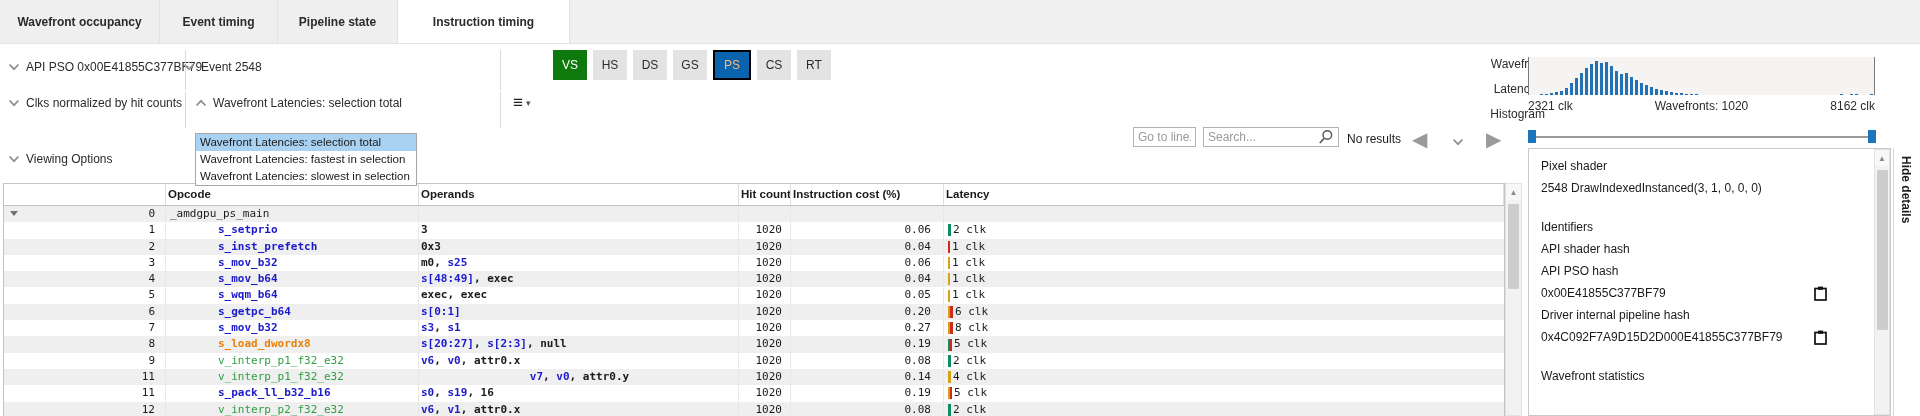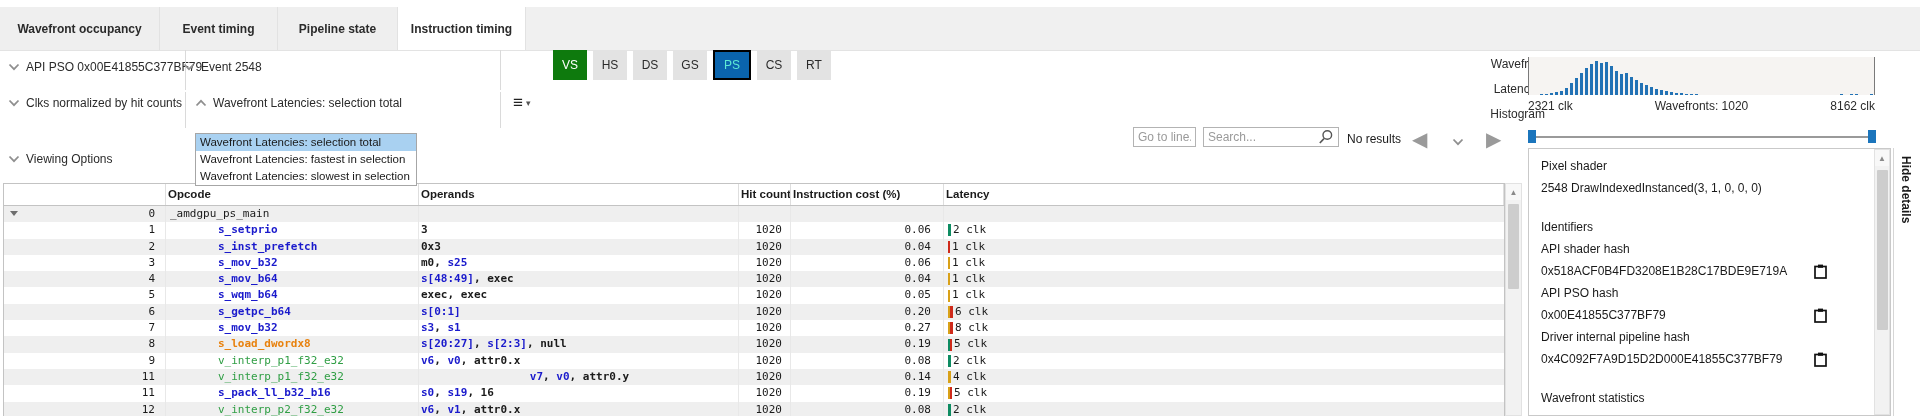--- a/index.html
+++ b/index.html
@@ -1,35 +1,35 @@
 <!DOCTYPE html>
 <html style="--accent-blue: #2272b5; --stage-active-green: #0e7a0d; --stage-active-blue: #0a64ad; --selection-highlight: #a9d1f1; --opcode-scalar: #1a1acc; --opcode-load: #e8820e; --opcode-vector: #2f9e44; --operand-reg: #1a1acc; --latency-green: #0e8c62; --latency-red: #cf2a1b; --latency-yellow: #d9a118;"><head>
 <meta charset="utf-8">
 <style>
   html,body{margin:0;padding:0;background:#fff;}
   .app{position:relative;width:1920px;height:416px;background:#fff;overflow:hidden;
        font-family:"Liberation Sans",sans-serif;font-size:12px;color:#1a1a1a;}
 
   
-  .tabbar{position:absolute;left:0;top:7px;width:1920px;height:43px;background:#f0f0f0;
+  .tabbar{position:absolute;left:0;top:0;width:1920px;height:43px;background:#f0f0f0;
           border-bottom:1px solid #e3e3e3;display:flex;text-align:center;}
   .tab{height:43px;display:flex;align-items:center;justify-content:center;font-weight:bold;
        color:#2b2b2b;background:#efefef;border-right:1px solid #e2e2e2;box-sizing:border-box;cursor:default;}
   .tab.active{background:#fff;}
 
   
   .tb-item{position:absolute;display:flex;align-items:center;gap:6px;white-space:nowrap;color:#2b2b2b;}
   .vsep{position:absolute;width:1px;background:#dadada;}
   .chev{display:inline-flex;width:12px;height:8px;align-items:center;}
   .chev.up svg{transform:rotate(180deg);}
   .stages{position:absolute;left:553px;top:50px;display:flex;gap:6px;}
   .stage{width:34px;height:30px;display:flex;align-items:center;justify-content:center;
          background:#e3e3e3;color:#2b2b2b;box-sizing:border-box;cursor:default;}
   .stage.green{background:var(--stage-active-green);color:#fff;}
-  .stage.blue{background:var(--stage-active-blue);color:#5eead4;border:2px solid #000;width:38px;}
+  .stage.blue{background:var(--stage-active-blue);color:#fdba74;border:2px solid #000;width:38px;}
   .menu-btn{position:absolute;left:513px;top:94px;display:flex;align-items:center;gap:3px;cursor:default;}
   .menu-btn .bars{font-size:17px;font-weight:bold;color:#222;line-height:17px;}
   .menu-btn .caret{font-size:9px;color:#555;}
 
   
   .dd{position:absolute;left:195px;top:133px;width:max-content;min-width:214px;background:#fff;
       border:1px solid #a6a6a6;z-index:9;}
   .dd-item{height:17px;line-height:17px;padding:0 6px 0 4px;white-space:nowrap;font-size:11.5px;}
   .dd-item.sel{background:var(--selection-highlight);}
 
@@ -100,21 +100,21 @@
 </style>
 </head>
 <body>
 
 <div class="app">
 
   <div class="tabbar">
       <div class="tab" style="width: 160px;">Wavefront occupancy</div>
       <div class="tab" style="width: 118px;">Event timing</div>
       <div class="tab" style="width: 120px;">Pipeline state</div>
-      <div class="tab active" style="width: 128px;">Instruction timing</div>
+      <div class="tab active" style="width: 172px;">Instruction timing</div>
     </div>
 
   <div class="tb-item" style="left:8px;top:60px;">
     <span class="chev down">
         <svg width="12" height="8" viewBox="0 0 12 8">
           <path d="M1.5 1.5 L6 6.2 L10.5 1.5" fill="none" stroke="#8f8f8f" stroke-width="1.8"></path>
         </svg>
       </span>
     <span>API PSO 0x00E41855C377BF79</span>
   </div>
@@ -465,29 +465,20 @@
     <div class="up">▲</div>
     <div class="thumb" style="top:20px;height:85px;"></div>
   </div>
 
   <div class="dpanel">
     <div class="dp-b">Pixel shader</div>
     <div class="dp-b" style="margin-bottom:24px;">2548 DrawIndexedInstanced(3, 1, 0, 0, 0)</div>
     <div class="dp-b">Identifiers</div>
     <div>
         <div class="dp-b">API shader hash</div>
-        <div class="dp-val">
-          <span>0x518ACF0B4FD3208E1B28C17BDE9E719A</span>
-          <span class="clip">
-            <svg width="13" height="15" viewBox="0 0 13 15">
-              <rect x="1" y="2.5" width="11" height="11.5" fill="none" stroke="#111" stroke-width="1.7"></rect>
-              <rect x="4" y="0.6" width="5" height="3.2" fill="#111"></rect>
-            </svg>
-          </span>
-        </div>
         <div class="dp-b">API PSO hash</div>
         <div class="dp-val">
           <span>0x00E41855C377BF79</span>
           <span class="clip">
             <svg width="13" height="15" viewBox="0 0 13 15">
               <rect x="1" y="2.5" width="11" height="11.5" fill="none" stroke="#111" stroke-width="1.7"></rect>
               <rect x="4" y="0.6" width="5" height="3.2" fill="#111"></rect>
             </svg>
           </span>
         </div>

